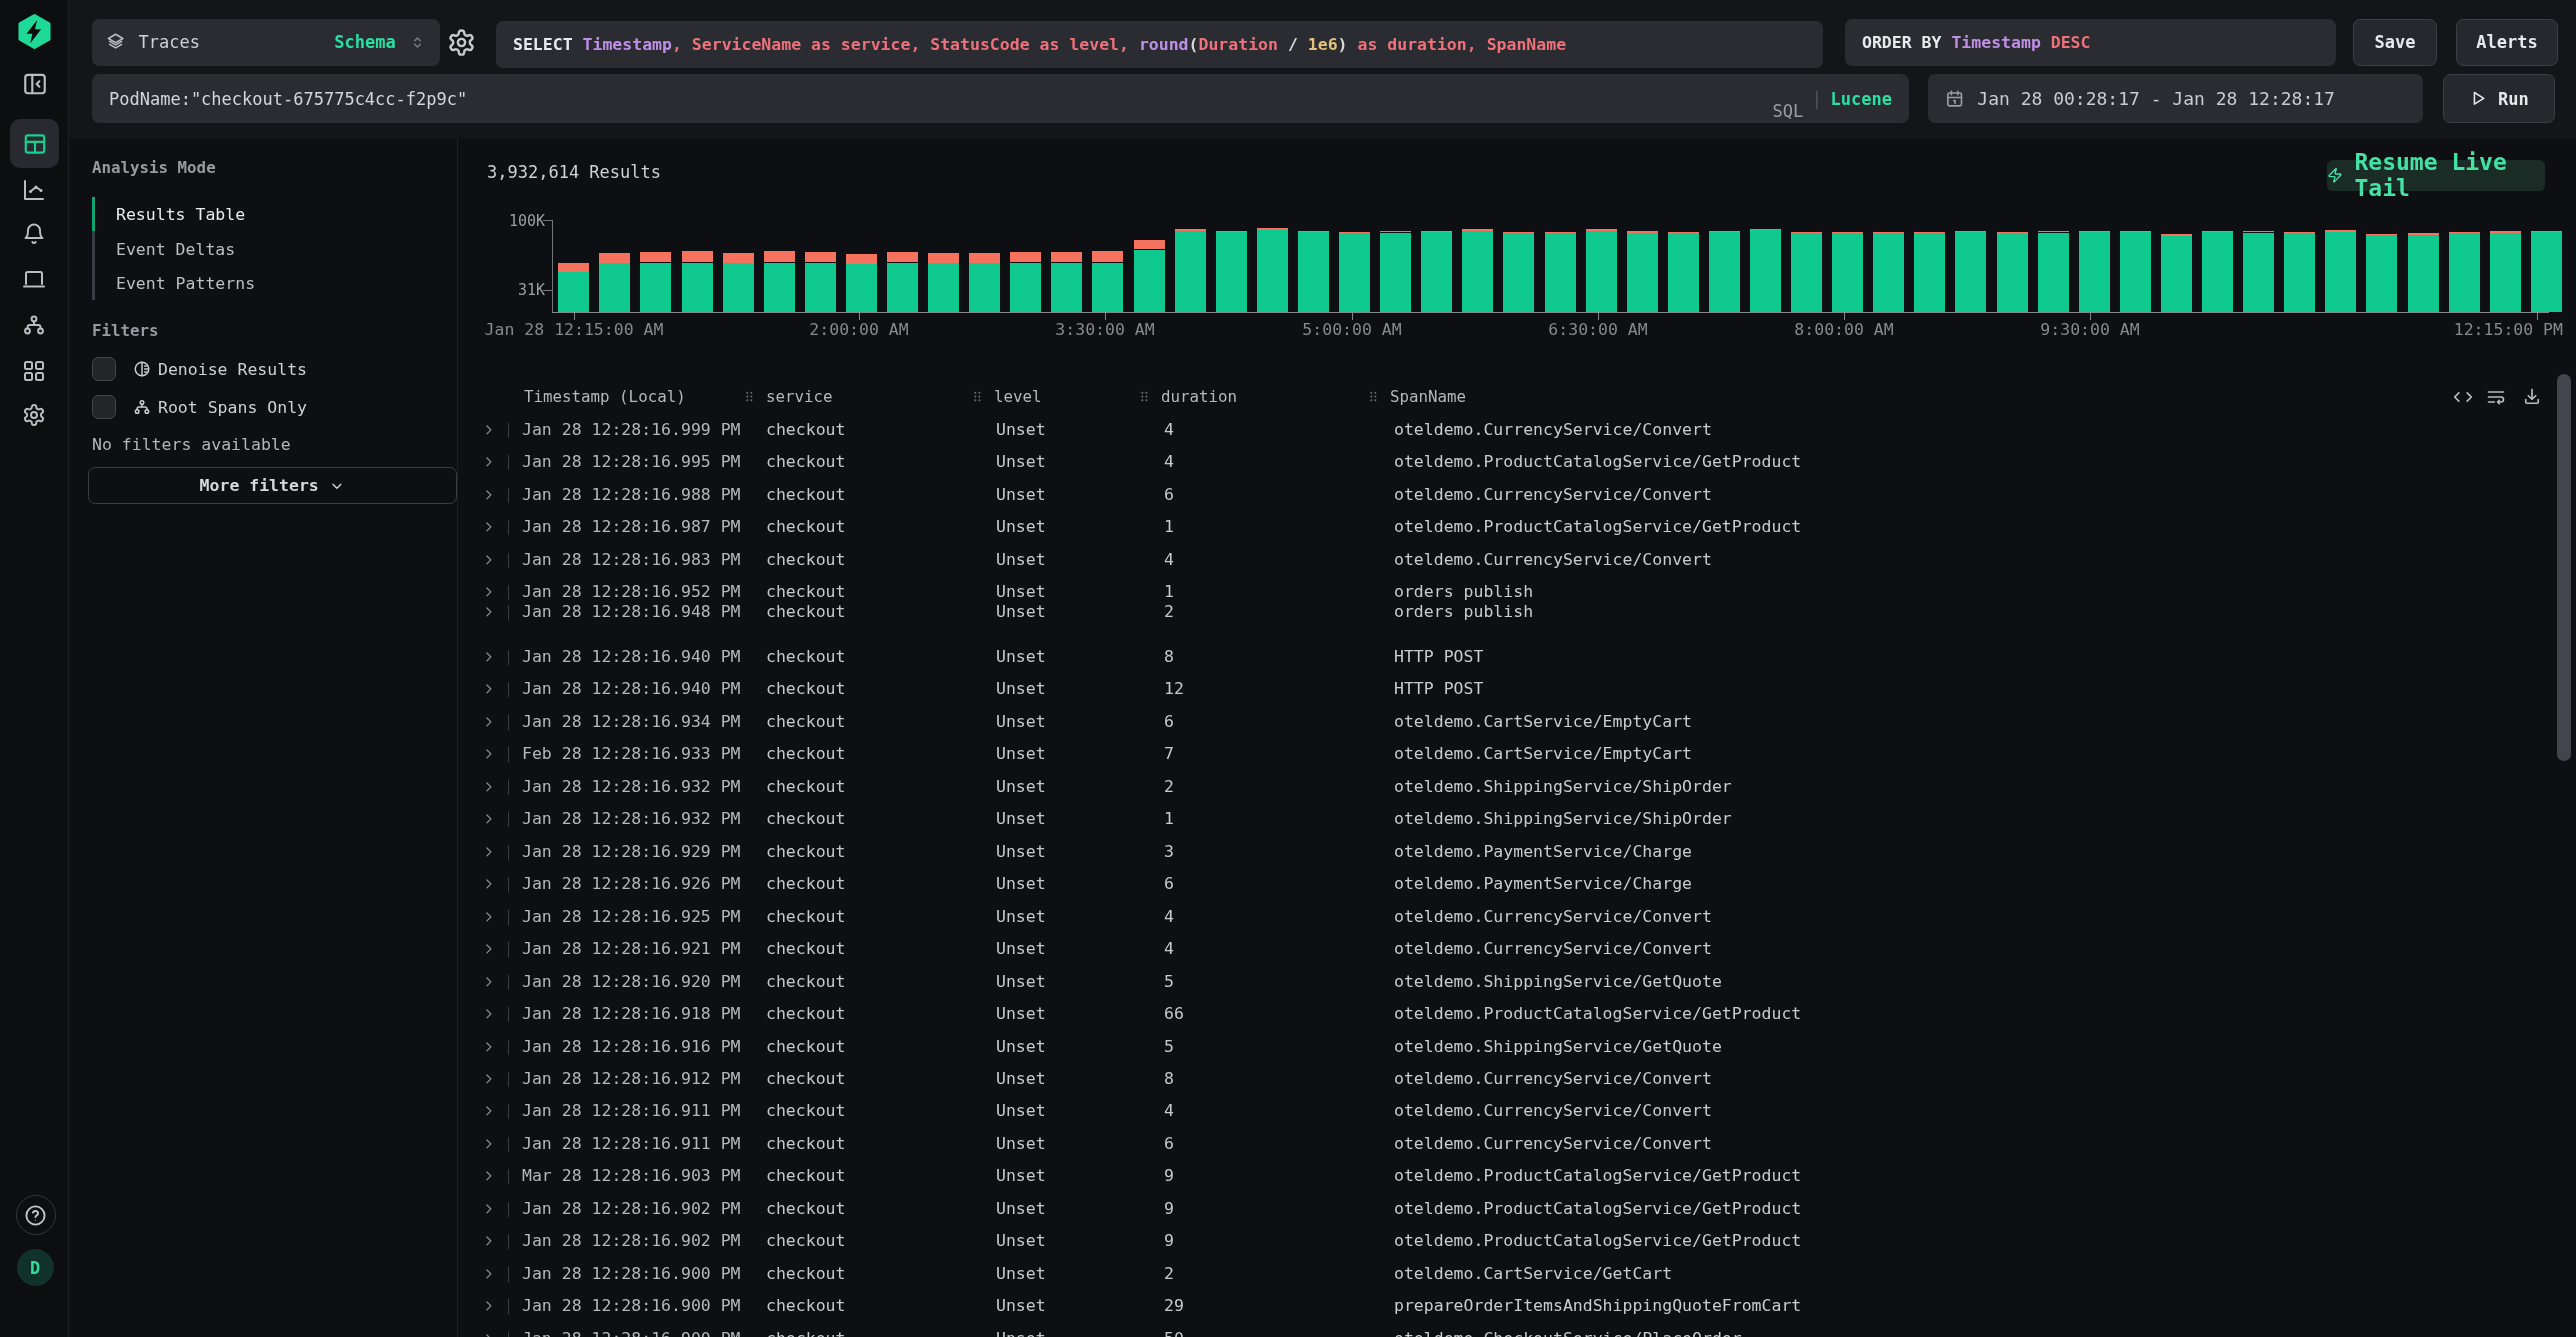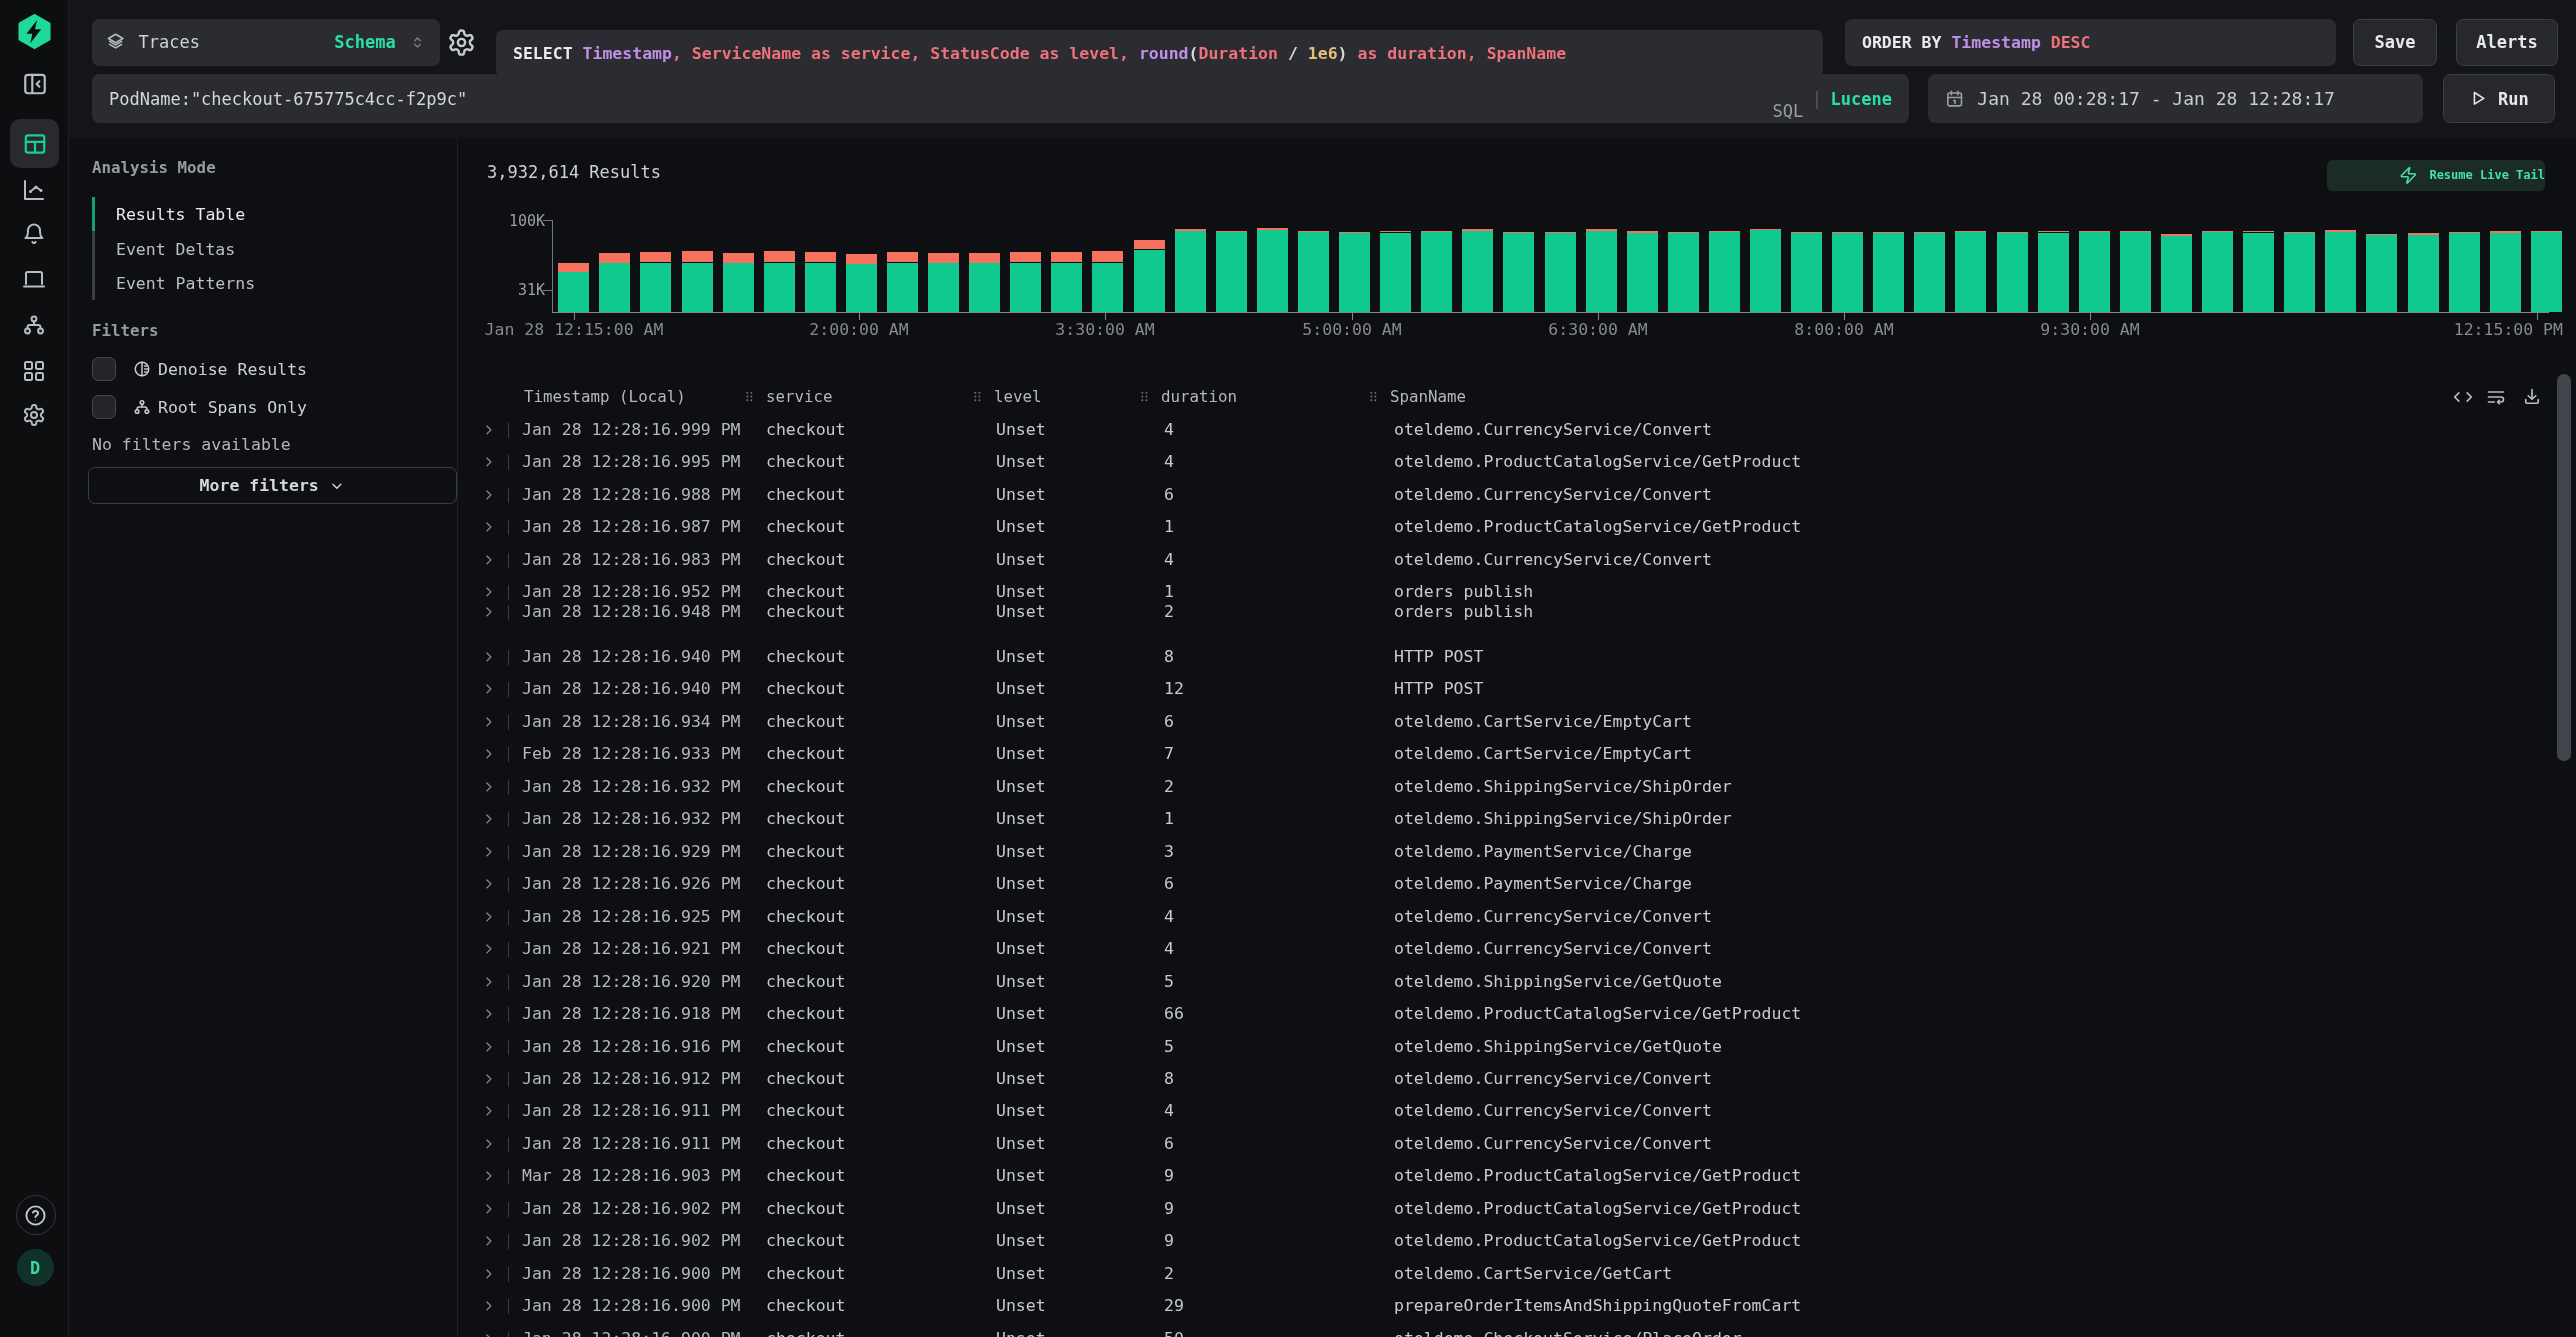--- a/index.html
+++ b/index.html
@@ -25,21 +25,21 @@
   
   #strip { left:69px; top:0; width:2507px; height:138px; background:#141519; }
   .box { position:absolute; background:#2a2c31; border-radius:7.2px; display:flex; align-items:center; }
   .btn { position:absolute; background:#26282d; border:1.4px solid #3b3e44; border-radius:7.2px; display:flex; align-items:center; justify-content:center; gap:10px; font-weight:bold; font-size:17px; color:#e6e8eb; cursor:pointer; }
   #traces-box { left:23px; top:18.6px; width:348px; height:47px; padding:0 14.3px; gap:13px; }
   #traces-box .src-label { font-size:17px; color:#ced1d5; flex:1; }
   .accent { color:#2adfa2; }
   #schema-label { font-weight:bold; font-size:17px; }
   #source-gear { left:378px; top:28px; width:29px; height:29px; color:#c6c9cd; }
   .editor { font-size:16.5px; font-weight:bold; white-space:pre; }
-  #select-box { left:427px; top:30px; width:1327px; height:47px; padding:0 17px; }
+  #select-box { left:427px; top:21px; width:1327px; height:47px; padding:0 17px; }
   #orderby-box { left:1776px; top:18.6px; width:491px; height:47px; padding:0 17px; }
   .tok-kw { color:#e9ebee; }
   .tok-purple { color:#c08fe6; }
   .tok-salmon { color:#ef717a; }
   .tok-gold { color:#e3c17c; }
   .tok-plain { color:#d6d9dc; }
   #save-btn { left:2284px; top:18.6px; width:84px; height:47px; }
   #alerts-btn { left:2387px; top:18.6px; width:102px; height:47px; }
   #search-box { left:23px; top:74px; width:1817px; height:49px; padding:0 17px; }
   #search-value { font-size:17px; color:#d3d6da; flex:1; white-space:pre; }
@@ -60,21 +60,21 @@
   .filter-row { position:absolute; left:23px; height:26px; display:flex; align-items:center; gap:17px; cursor:pointer; }
   .checkbox { width:24px; height:24px; border-radius:6.4px; background:#232529; border:1.4px solid #44474d; }
   .filter-row .icon { color:#c9ccd0; }
   .filter-label { font-size:16.5px; color:#ced1d5; white-space:pre; }
   #no-filters { position:absolute; left:23px; font-size:16.5px; color:#b2b5ba; }
   #more-filters { left:18.6px; top:329px; width:369px; height:37px; background:transparent; font-size:16.5px; color:#d6d9dc; }
 
   
   #main { left:458px; top:138px; width:2118px; height:1199px; background:#0e0f12; overflow:hidden; }
   #result-count { position:absolute; left:29px; top:23.6px; font-size:17px; color:#ced1d5; }
-  #livetail-btn { position:absolute; left:1869px; top:21.5px; width:218px; height:31px; background:#1b2b25; border-radius:5.7px; display:flex; align-items:center; justify-content:flex-end; gap:11.5px; color:#44e2a4; font-size:12px; font-weight:bold; cursor:pointer; }
+  #livetail-btn { position:absolute; left:1869px; top:21.5px; width:218px; height:31px; background:#1b2b25; border-radius:5.7px; display:flex; align-items:center; justify-content:flex-end; gap:11.5px; color:#44e2a4; font-size:23px; font-weight:bold; cursor:pointer; }
   #livetail-btn svg { stroke:currentColor; fill:none; stroke-width:2; }
 
   .ytick { position:absolute; width:57px; text-align:right; font-size:15px; color:#9b9ea2; }
   #y-axis { position:absolute; left:94px; top:82px; width:1.4px; height:92px; background:#74787c; }
   .axis-dash { position:absolute; height:1.4px; background:#74787c; }
   #x-baseline { position:absolute; left:94px; top:174px; width:1997px; height:1.4px; background:#85898d; }
   .xtick { position:absolute; top:175px; width:1.4px; height:7.2px; background:#85898d; }
   .xlabel { position:absolute; top:182px; font-size:16.5px; color:#85888d; white-space:pre; }
   .bar { position:absolute; }
   .bar-ok { background:#10c98e; }

